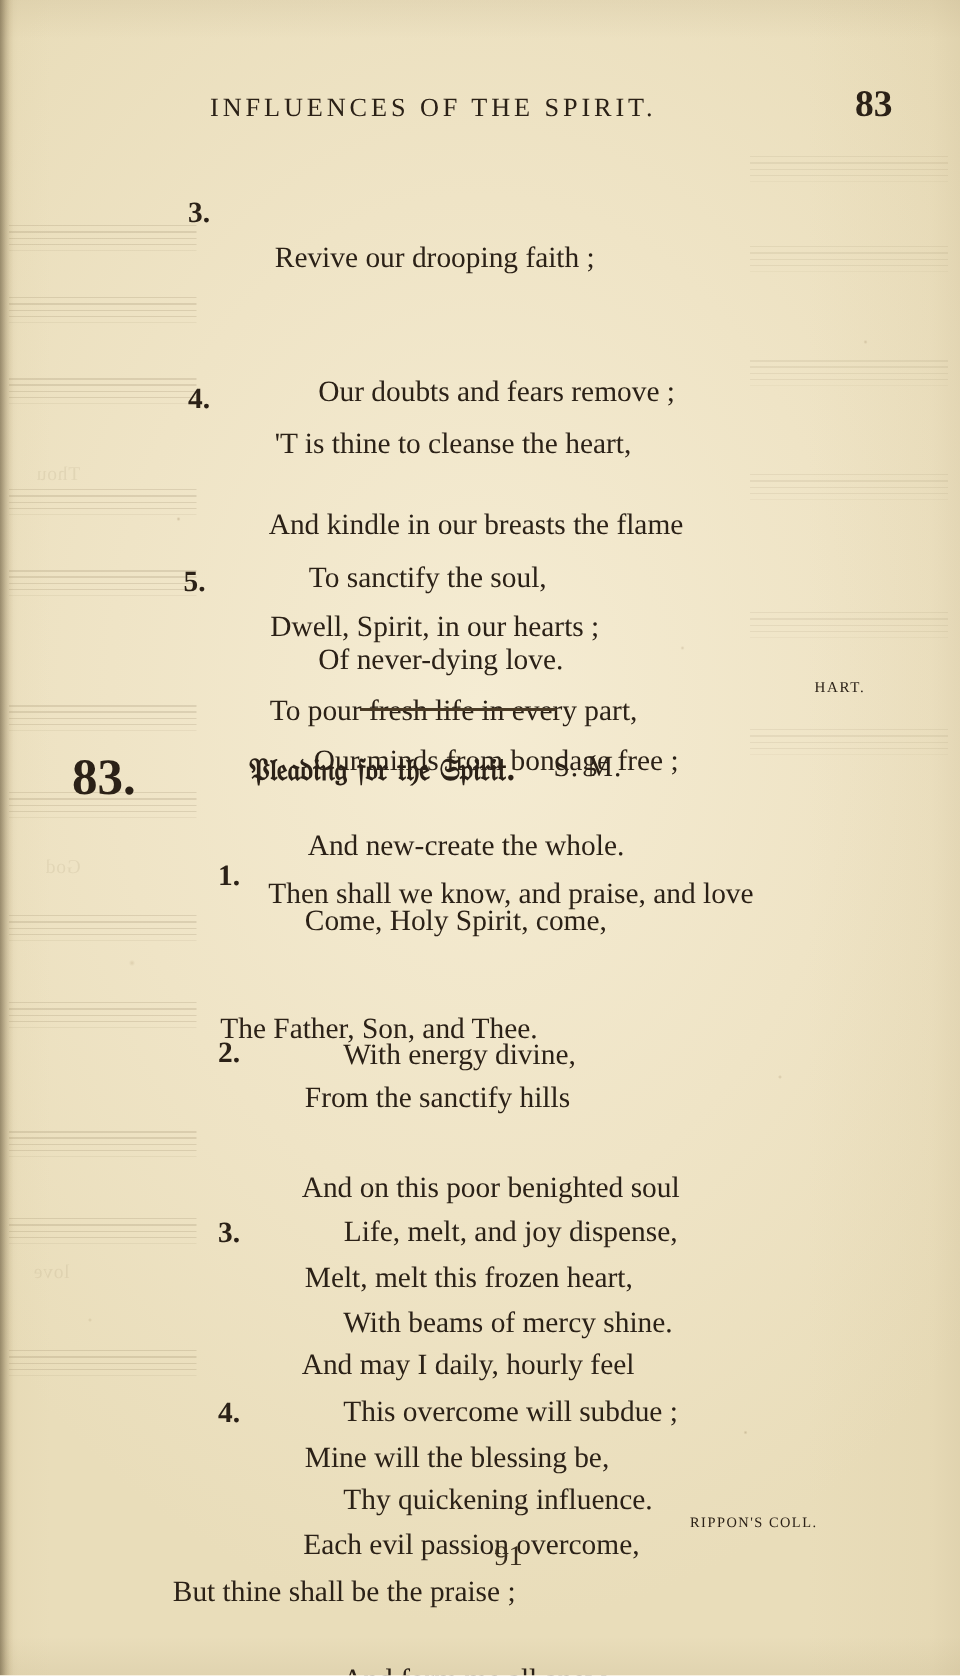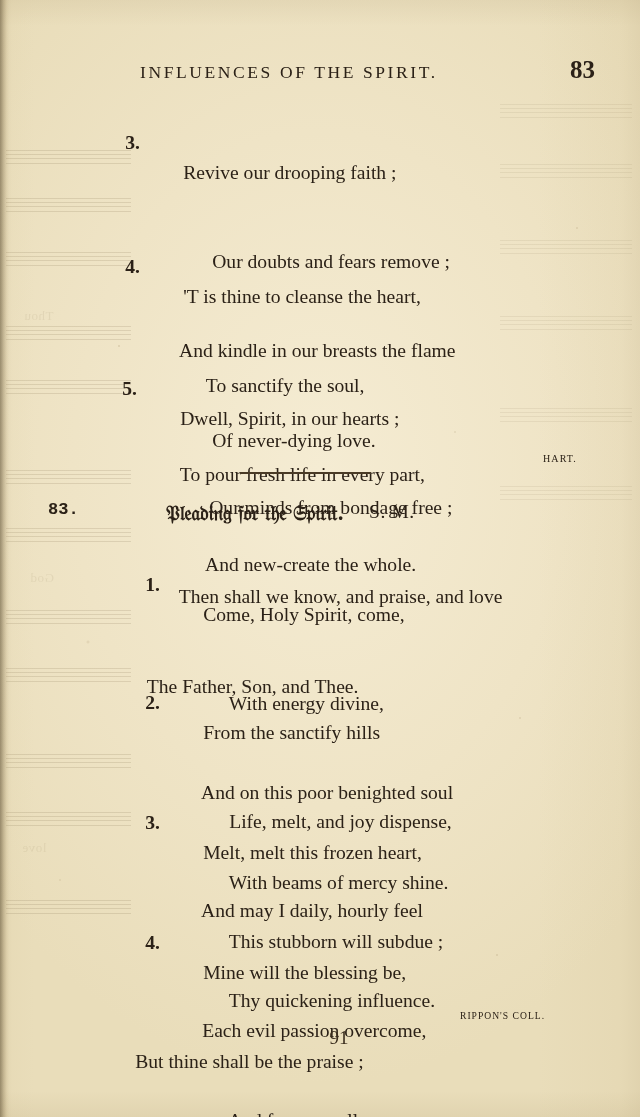--- a/index.html
+++ b/index.html
@@ -165,23 +165,22 @@
 
   .hymn-head {
     position: absolute;
     left: 0;
     width: 640px;
     display: block;
   }
   .hymn-no {
     position: absolute;
     left: 48px;
-    font-size: 17px;
+    font-size: 34px;
     font-weight: bold;
-    font-family: Liberation Mono, monospace;
   }
   .hymn-title {
     position: absolute;
     left: 166px;
     font-size: 19.5px;
     font-family: "DejaVu Serif", "Liberation Serif", serif;
     font-weight: bold;
     letter-spacing: -0.2px;
     transform: scaleY(1.06);
     transform-origin: left bottom;
@@ -343,36 +342,36 @@
         <span>Thy quickening influence.</span>
       </div>
     </div>
 
     <div class="stanza" style="top:778px">
       <div class="line" style="padding-left:164px">
         <span class="vnum" style="left:132px">3.</span>
         <span>Melt, melt this frozen heart,</span>
       </div>
       <div class="line" style="padding-left:190px">
-        <span>This stubborn will subdue ;</span>
+        <span>This overcome will subdue ;</span>
       </div>
       <div class="line" style="padding-left:163px">
         <span>Each evil passion overcome,</span>
       </div>
       <div class="line" style="padding-left:190px">
         <span>And form me all anew.</span>
       </div>
     </div>
 
     <div class="stanza" style="top:898px">
       <div class="line" style="padding-left:164px">
         <span class="vnum" style="left:132px">4.</span>
         <span>Mine will the blessing be,</span>
       </div>
-      <div class="line" style="padding-left:96px">
+      <div class="line" style="padding-left:76px">
         <span>But thine shall be the praise ;</span>
       </div>
       <div class="line" style="padding-left:163px">
         
       </div>
 
     </div>
 
     <div class="footer-attrib" style="left:460px; top:1010px">RIPPON'S COLL.</div>
 

